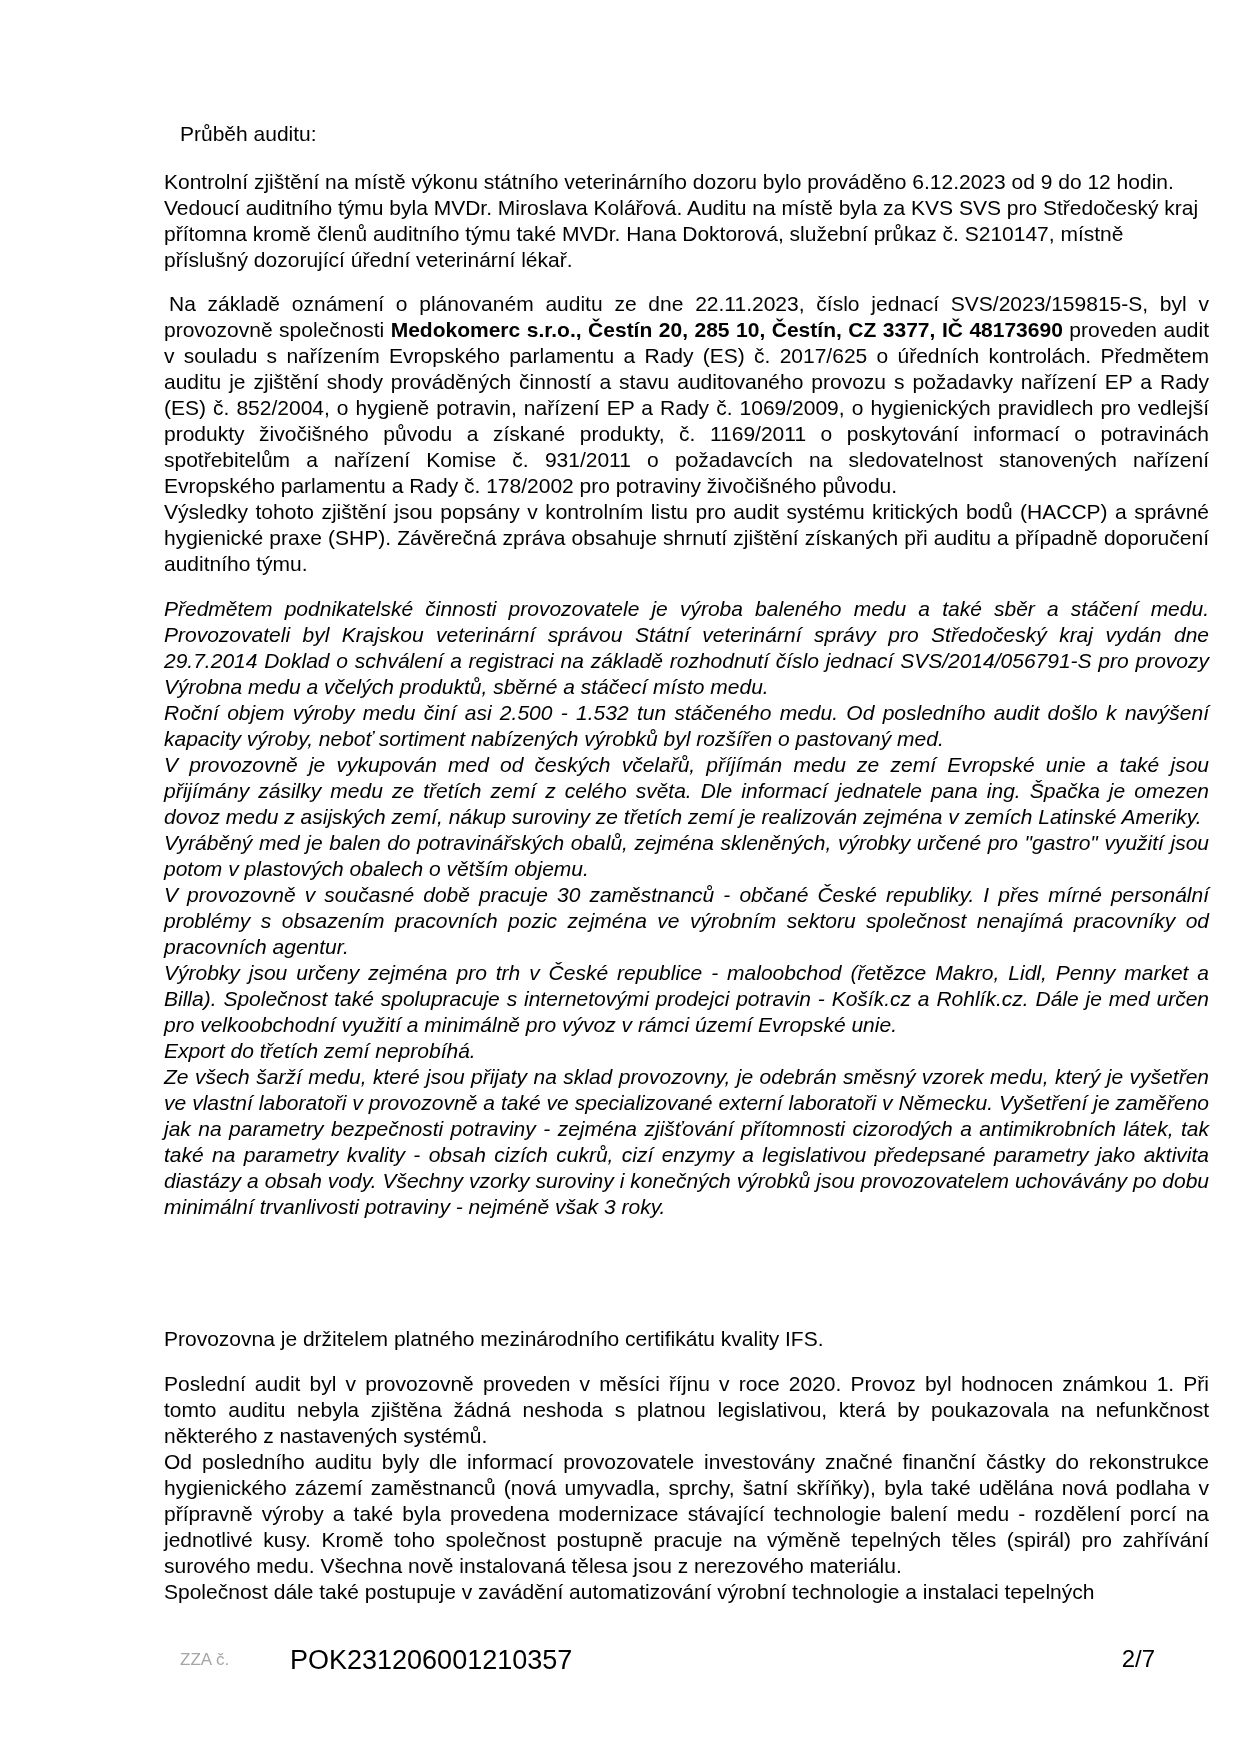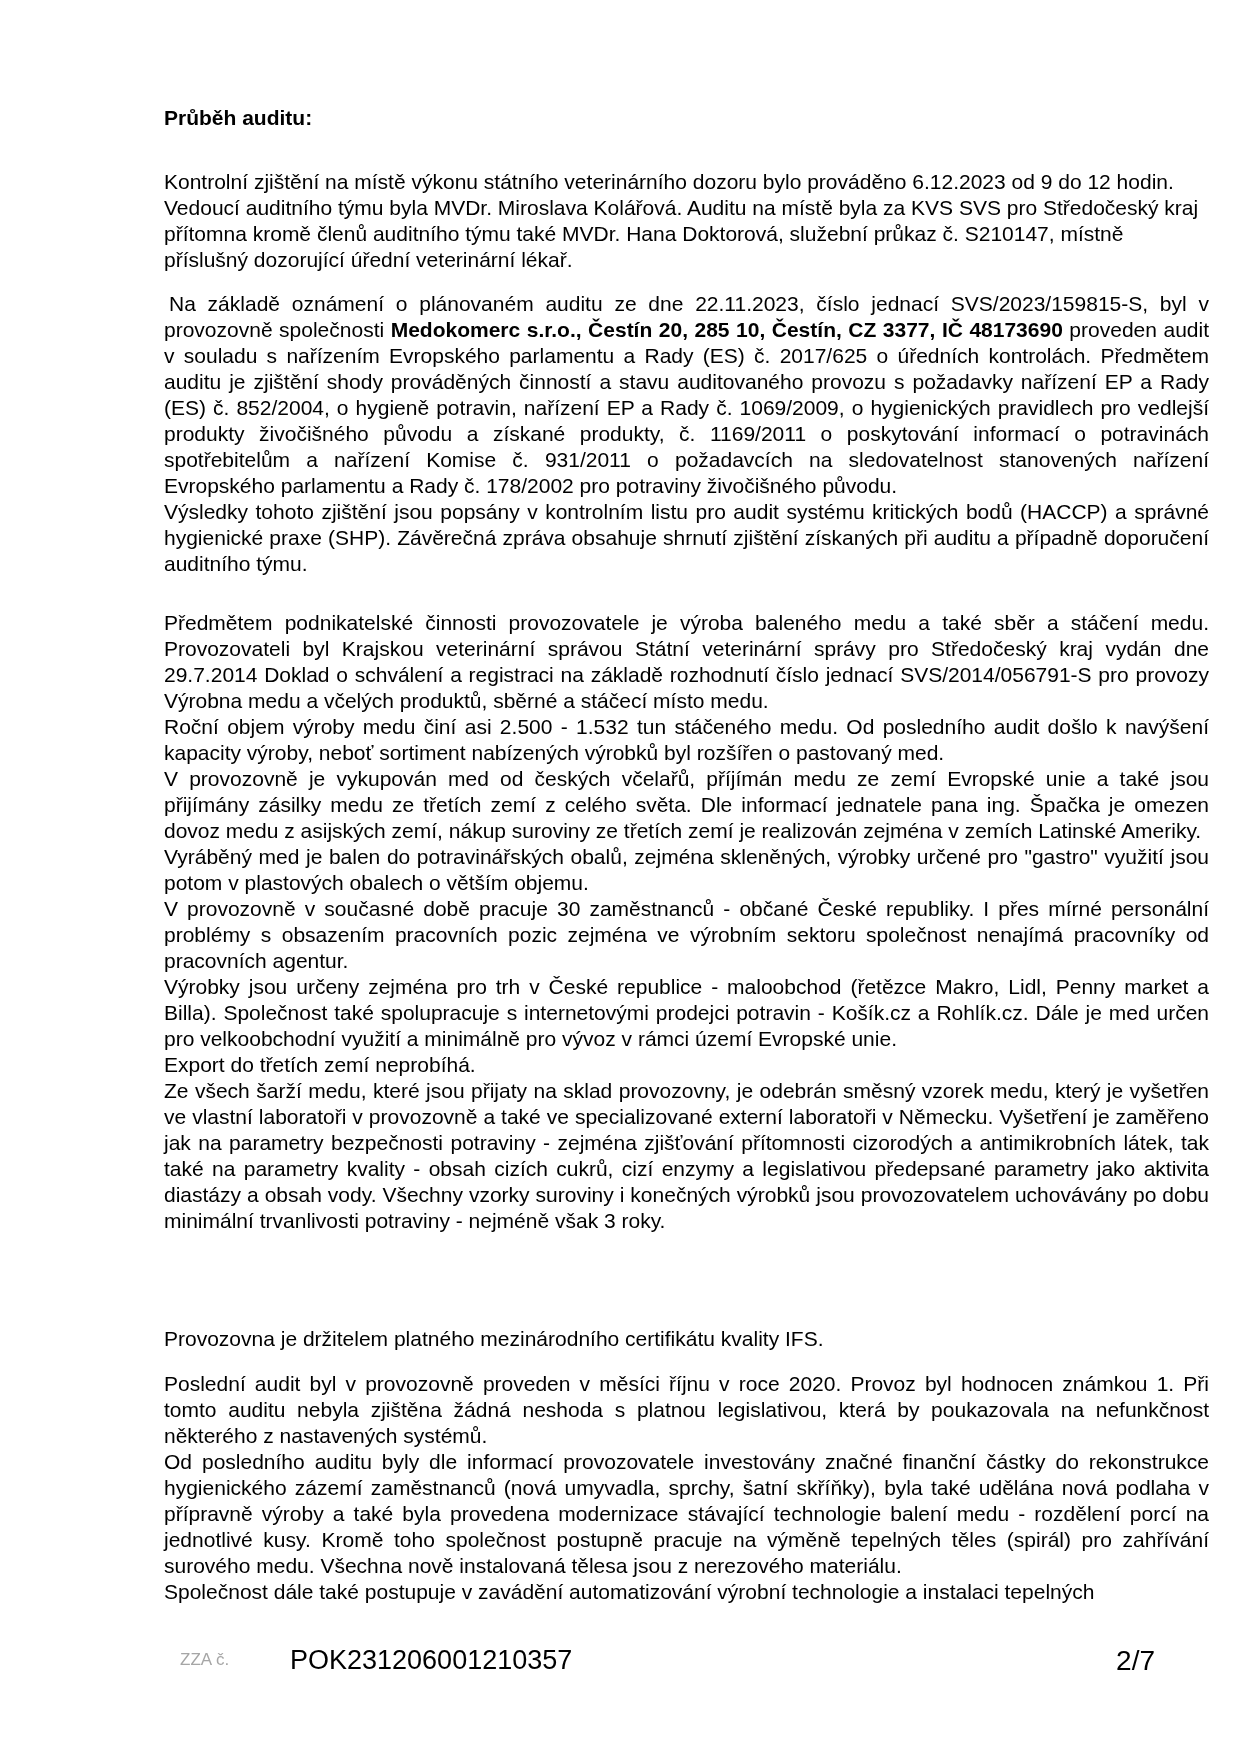--- a/index.html
+++ b/index.html
@@ -12,38 +12,38 @@
     font-family: "Liberation Sans", sans-serif;
     position: relative;
     overflow: hidden;
   }
   .block {
     position: absolute;
     left: 164px;
     width: 1045px;
   }
   h1.heading {
-    margin: 0;
+    margin: 16px;
     font-size: 21px;
     line-height: 24.2px;
-    font-weight: 700;
+    font-weight: 400;
   }
   p.para {
     margin: 0;
     font-size: 21px;
     line-height: 26px;
   }
   .just { text-align: justify; }
   .indent1 { text-indent: 5px; }
   .bold { font-weight: 700; }
 
   #blk-heading      { top: 106px; }
   #blk-intro        { top: 169px; }
   #blk-basis        { top: 291px; }
-  #blk-operations   { top: 610px; }
+  #blk-operations   { top: 596px; font-style: italic; }
   #blk-certificate  { top: 1326px; }
   #blk-previous     { top: 1371px; }
 
   .footer-label {
     position: absolute;
     left: 180px;
     top: 1650px;
     font-size: 17px;
     color: #a6a6a6;
   }
@@ -51,21 +51,21 @@
     position: absolute;
     left: 290px;
     top: 1645px;
     font-size: 27px;
     color: #000000;
   }
   .footer-page {
     position: absolute;
     top: 1645px;
     right: 85px;
-    font-size: 28px;
+    font-size: 24px;
     color: #000000;
   }
 </style>
 </head>
 <body>
 
 <div class="block" id="blk-heading">
   <h1 class="heading">Průběh auditu:</h1>
 </div>
 

